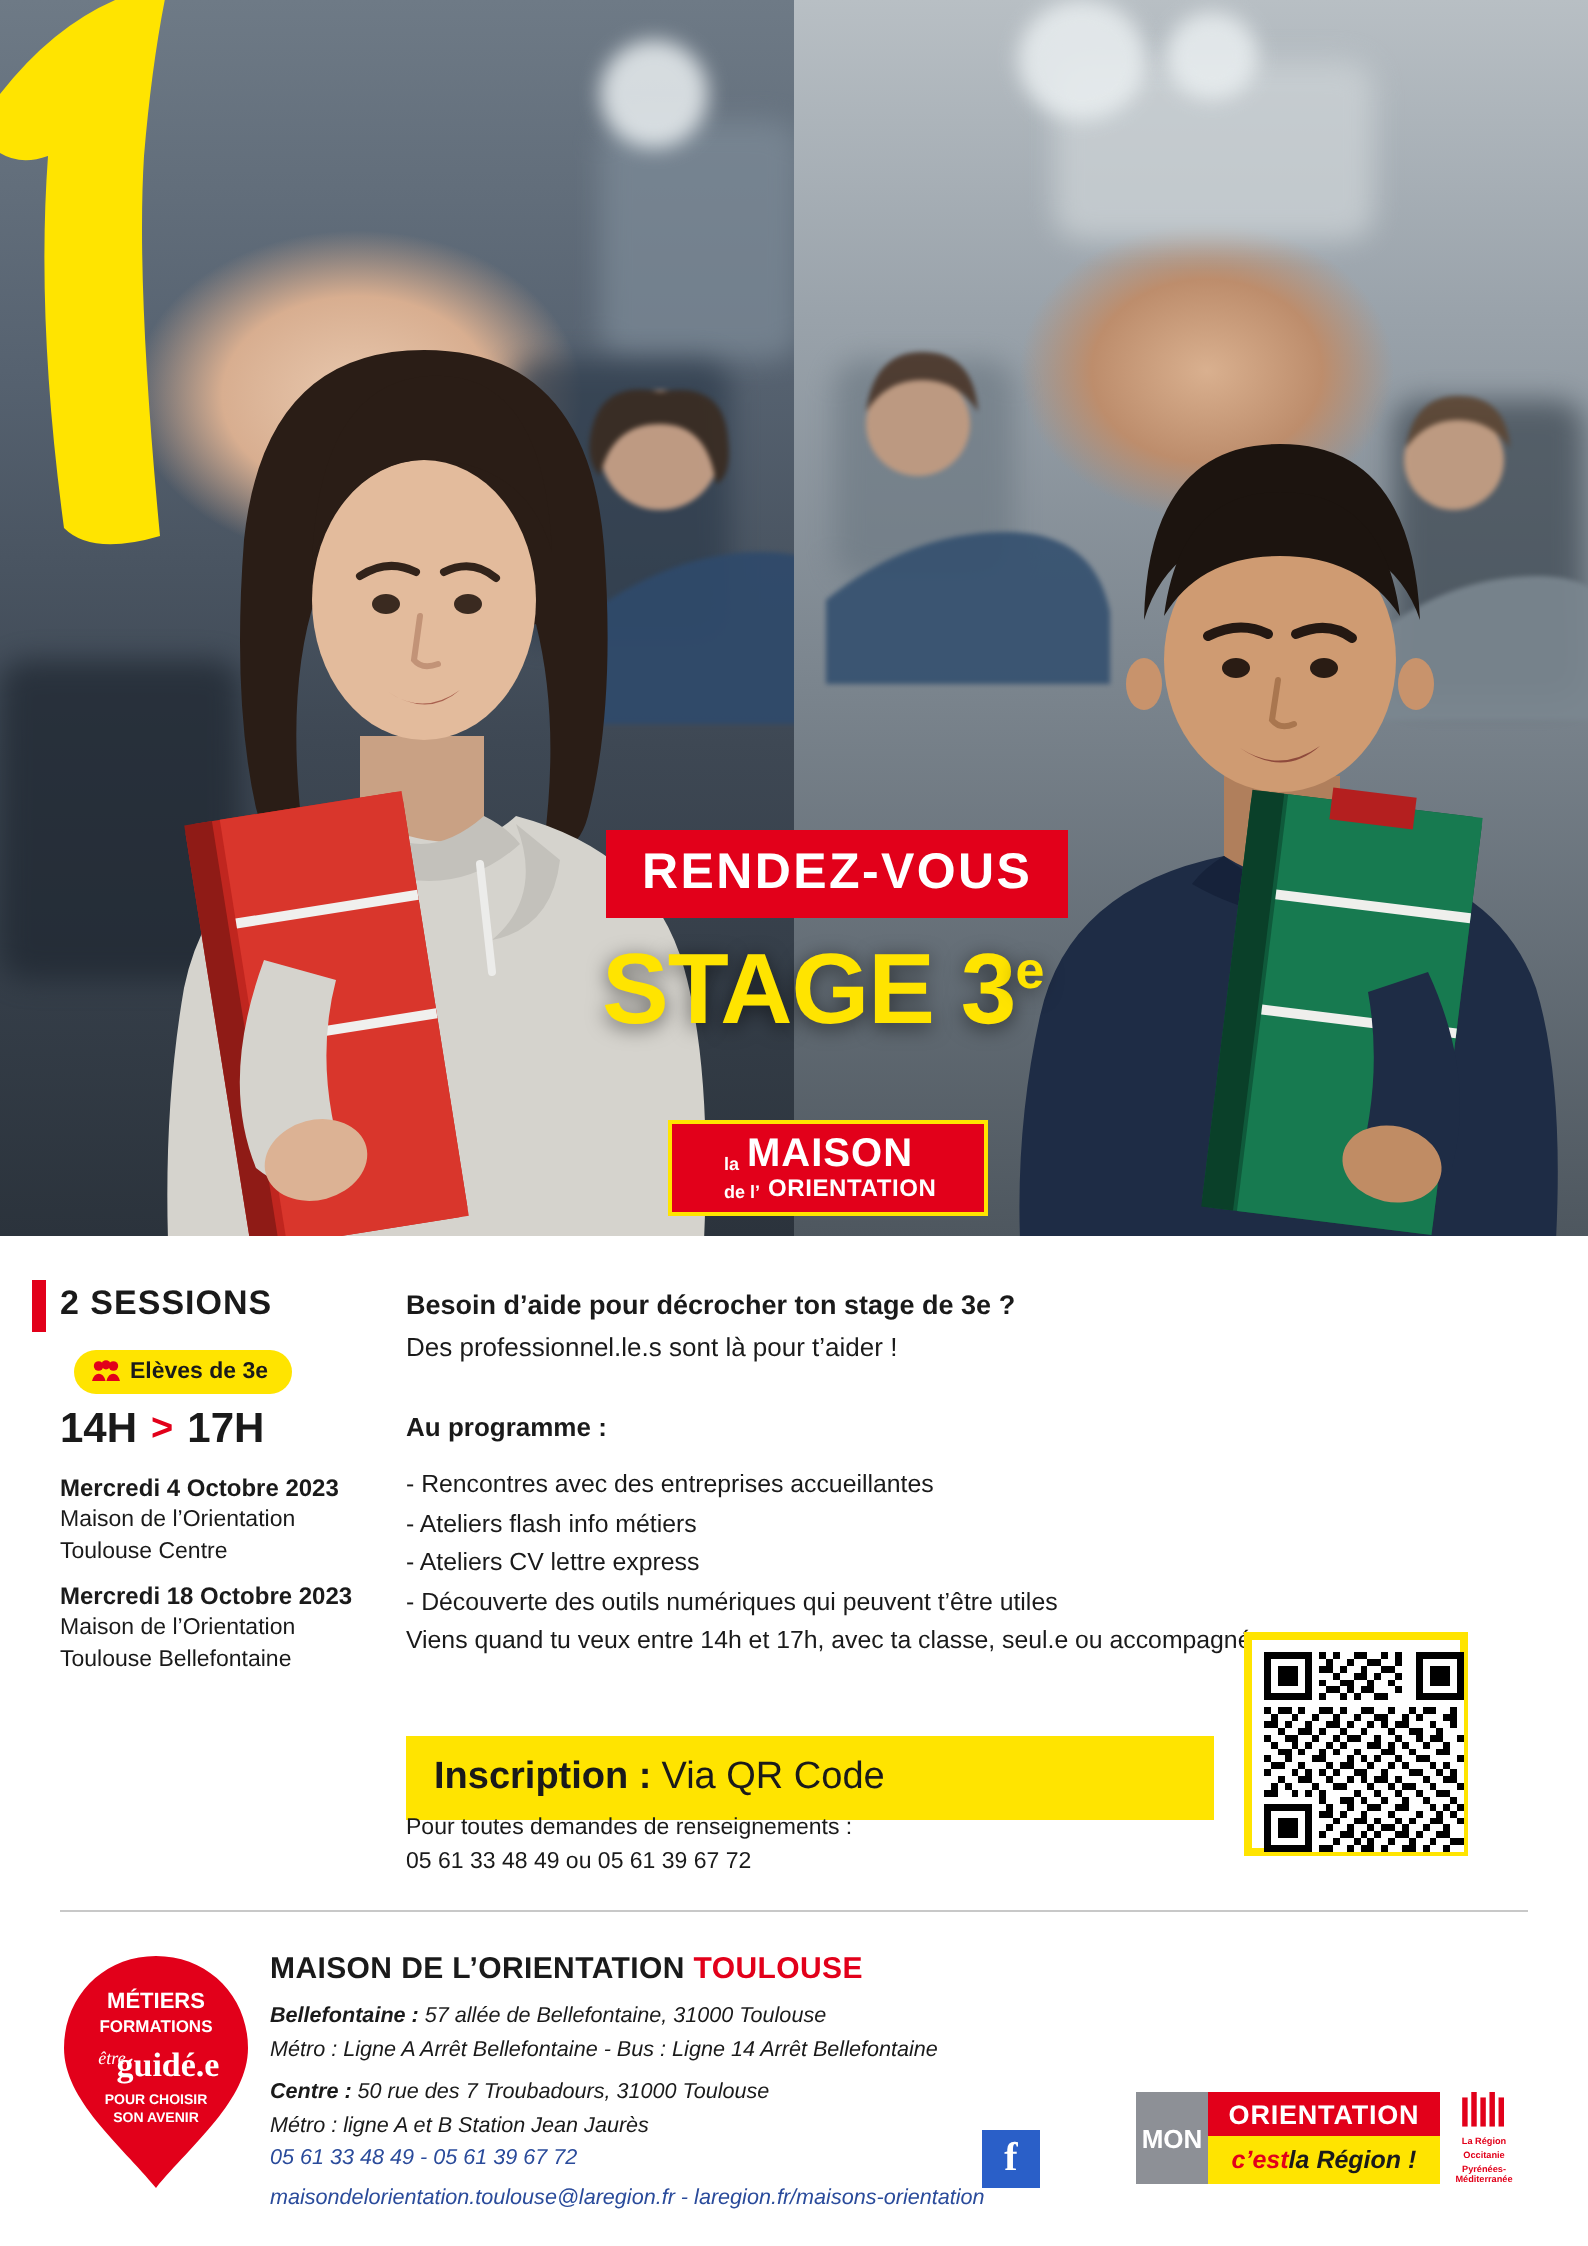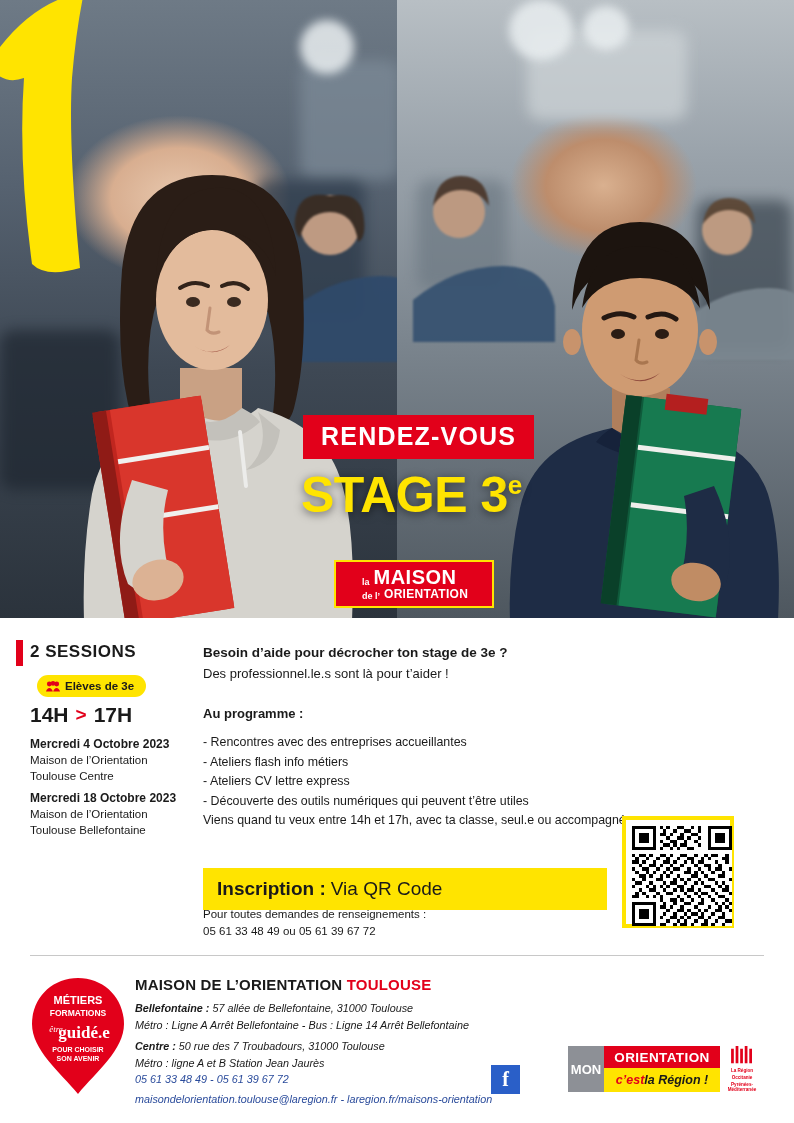--- a/index.html
+++ b/index.html
@@ -84,21 +84,21 @@
   .sessions-title {
     position: absolute; left: 30px; top: 24px;
     font-size: 17px; font-weight: bold; letter-spacing: .5px;
   }
   .red-bar {
     position: absolute; left: 16px; top: 22px; width: 7px; height: 26px; background: #e2001a;
   }
   .badge-eleves {
     position: absolute; left: 37px; top: 57px;
     background: #ffe400; color: #1a1a1a; font-weight: bold; font-size: 11.5px;
-    padding: 5px 12px 5px 9px; border-radius: 11px; display: flex; align-items: center; gap: 5px;
+    padding: 5px 12px 5px 9px; border-radius: 11px; display: flex; align-items: flex-start; gap: 5px;
   }
   .hours {
     position: absolute; left: 30px; top: 85px;
     font-size: 21px; font-weight: bold; display: flex; align-items: center; gap: 7px;
   }
   .hours .arrow { color: #e2001a; font-size: 19px; }
   .sess {
     position: absolute; left: 30px; font-size: 11.5px; line-height: 16px;
   }
   .sess .d { font-weight: bold; font-size: 12px; }

